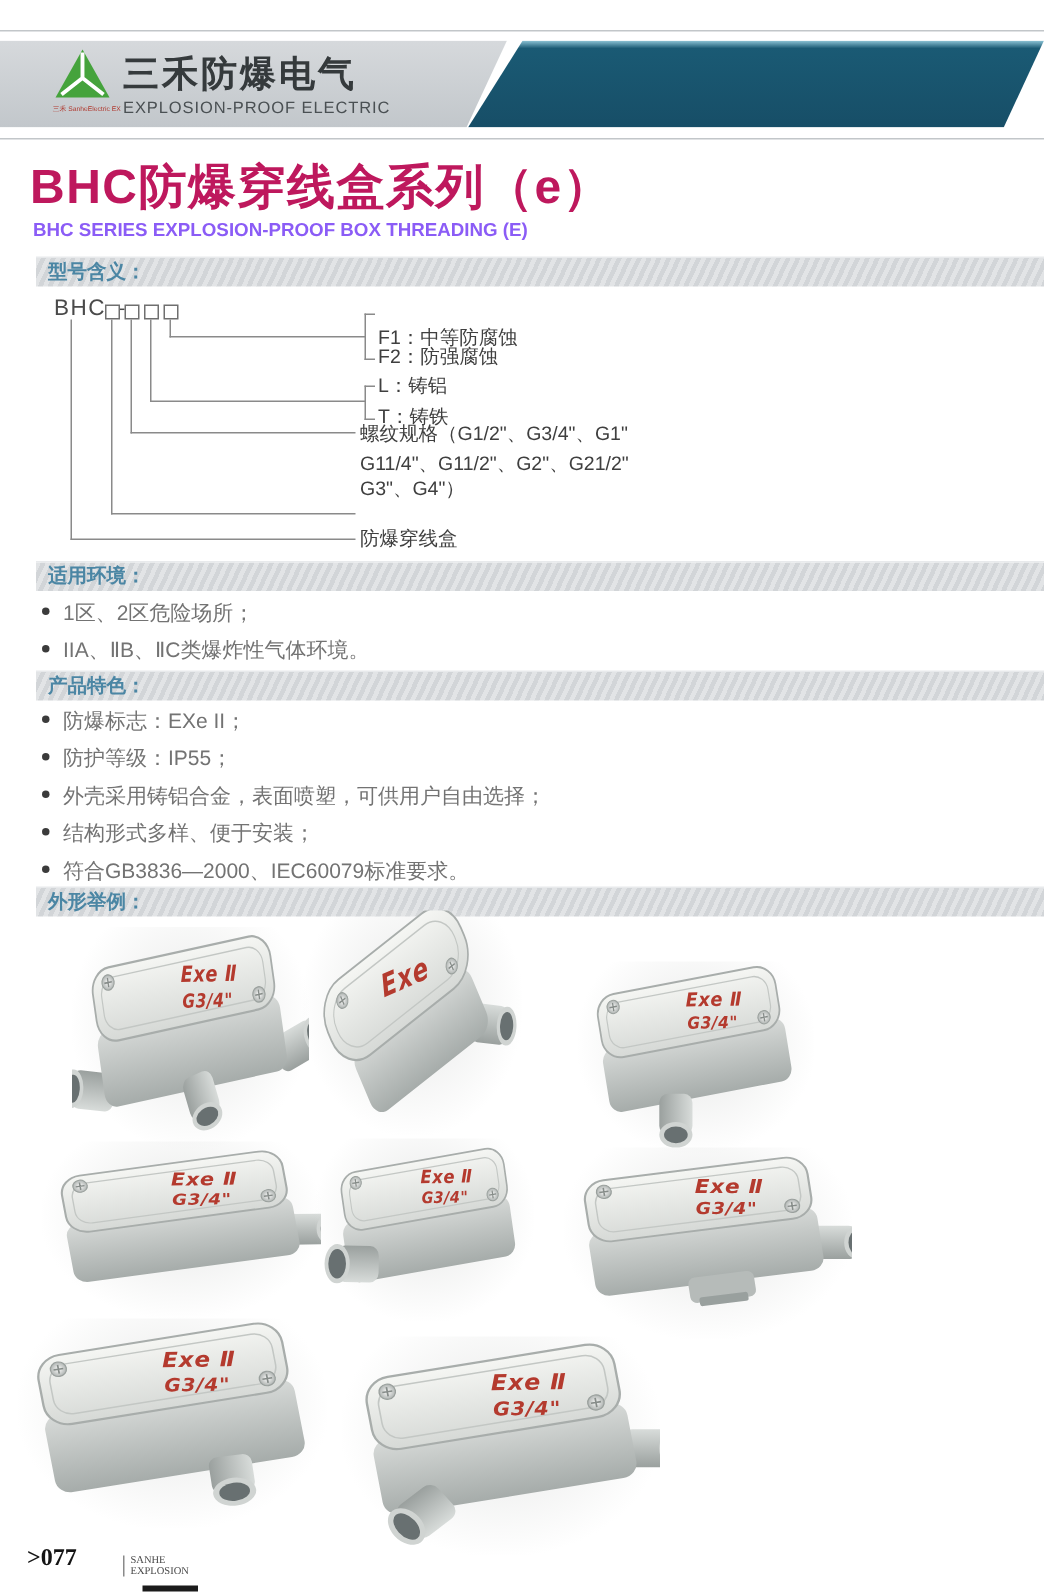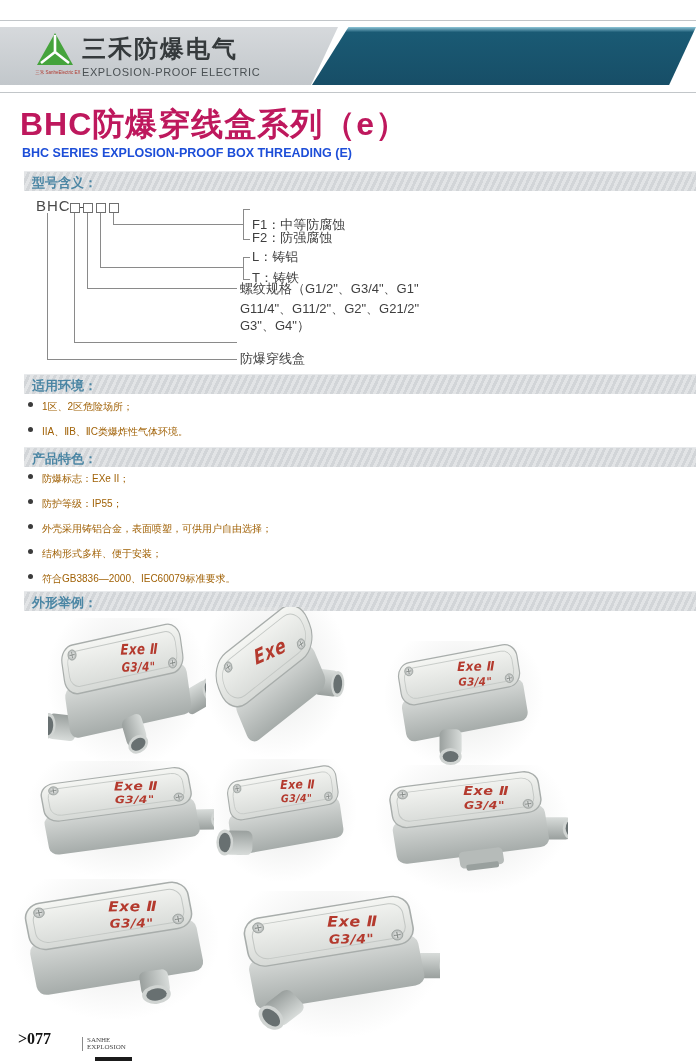--- a/index.html
+++ b/index.html
@@ -15,35 +15,35 @@
       clip-path:polygon(9.5% 0,100% 0,93% 100%,0 100%);}
   .logo{position:absolute;left:33px;top:31px;width:44px;height:52px;text-align:center;}
   .logo svg{display:block;margin:0 auto;}
   .logo-caption{font-size:5px;color:#b03a30;white-space:nowrap;transform:scale(.9);letter-spacing:0;}
   .brand{position:absolute;left:82px;top:33px;}
   .brand-cn{font-size:24px;font-weight:bold;color:#353a3c;letter-spacing:2px;}
   .brand-en{font-size:11px;color:#4a5053;letter-spacing:.6px;margin-top:1px;}
   
   .title-cn{position:absolute;left:20px;top:103px;font-size:32px;font-weight:bold;
       color:#be185d;letter-spacing:1px;}
-  .title-en{position:absolute;left:22px;top:146px;font-size:12.5px;font-weight:bold;color:#1d4ed8;}
+  .title-en{position:absolute;left:22px;top:146px;font-size:12.5px;font-weight:bold;color:#8b5cf6;}
   
   .secbar{position:absolute;left:24px;right:0;height:19px;line-height:19px;
       background-image:repeating-linear-gradient(115deg,#e2e4e6 0 3px,#d2d5d8 3px 6px);
-      border-top:1px solid #e8eaec;}
+      border-top:1px solid #e8eaec;font-family:Liberation Mono, monospace;}
   .secbar span{padding-left:8px;font-size:13px;font-weight:bold;color:#4b86a4;}
   
   .diagram{position:absolute;left:0;top:196px;width:696px;height:176px;font-size:13px;color:#3f3f3f;}
   .dprefix{position:absolute;left:36px;top:1px;font-size:15px;color:#4a4a4a;letter-spacing:1px;}
   .mbox{position:absolute;top:7px;width:8px;height:8px;border:1px solid #6f6f6f;background:#fff;}
   .conn{position:absolute;border-left:1px solid #8a8a8a;border-bottom:1px solid #8a8a8a;}
   .bracket{position:absolute;width:6px;border:1px solid #8a8a8a;border-right:none;background:transparent;}
   .dlabel{position:absolute;white-space:nowrap;}
   
-  .bullet{position:absolute;left:28px;font-size:10px;color:#a16207;white-space:nowrap;}
+  .bullet{position:absolute;left:28px;font-size:14px;color:#737373;white-space:nowrap;}
   .dot{display:inline-block;width:5px;height:5px;border-radius:50%;background:#3b3b3b;
        vertical-align:3px;margin-right:9px;}
   
   .photos{position:absolute;left:0;top:613px;width:696px;height:420px;background:#fff;}
   .tile{position:absolute;margin:0;padding:0;
         background:radial-gradient(ellipse at 50% 42%,#e7e8e7 0%,rgba(255,255,255,0) 72%);}
   .tile svg{width:100%;height:100%;display:block;}
   .m1{fill:#b43a2e;font:italic bold 15px "DejaVu Sans",sans-serif;letter-spacing:.5px;}
   .m2{fill:#b43a2e;font:italic bold 13px "DejaVu Sans",sans-serif;letter-spacing:.5px;}
   .mBig{fill:#b43a2e;font:italic bold 21px "DejaVu Sans",sans-serif;letter-spacing:1px;}

